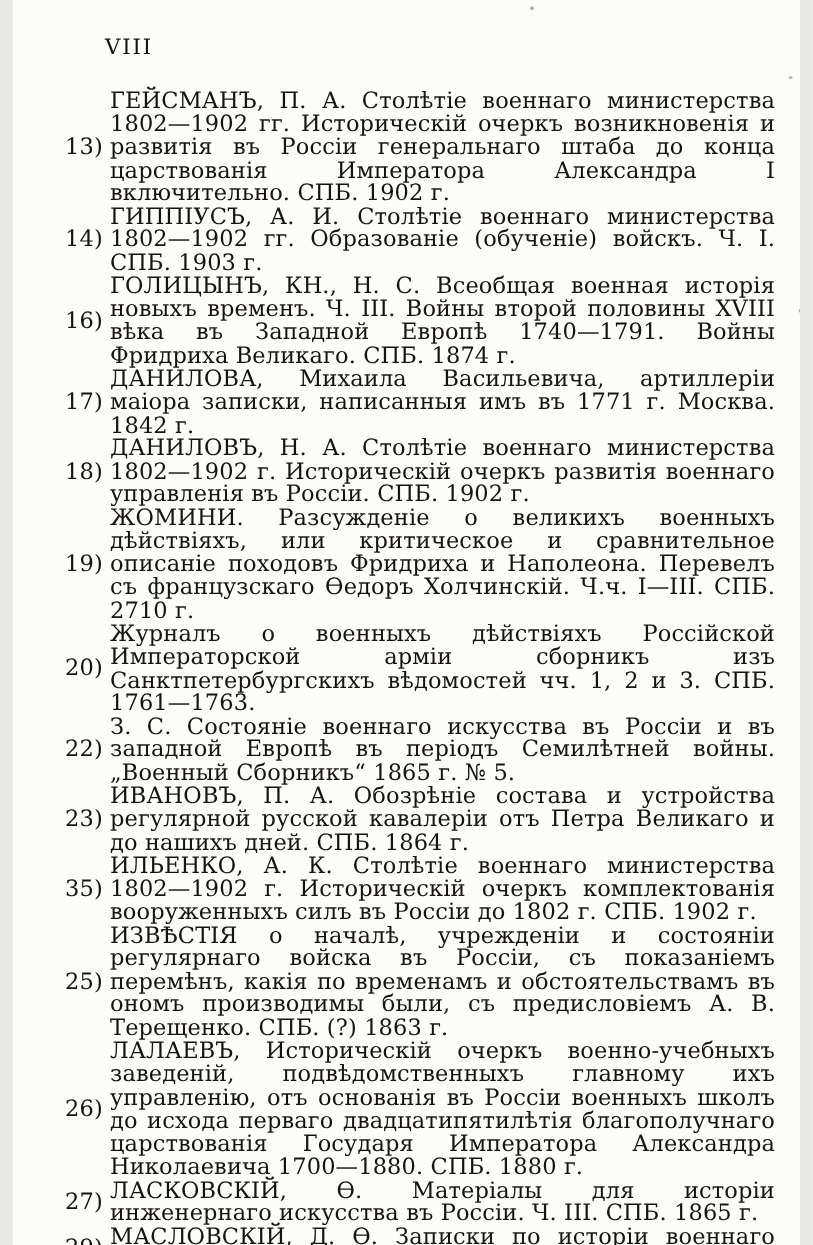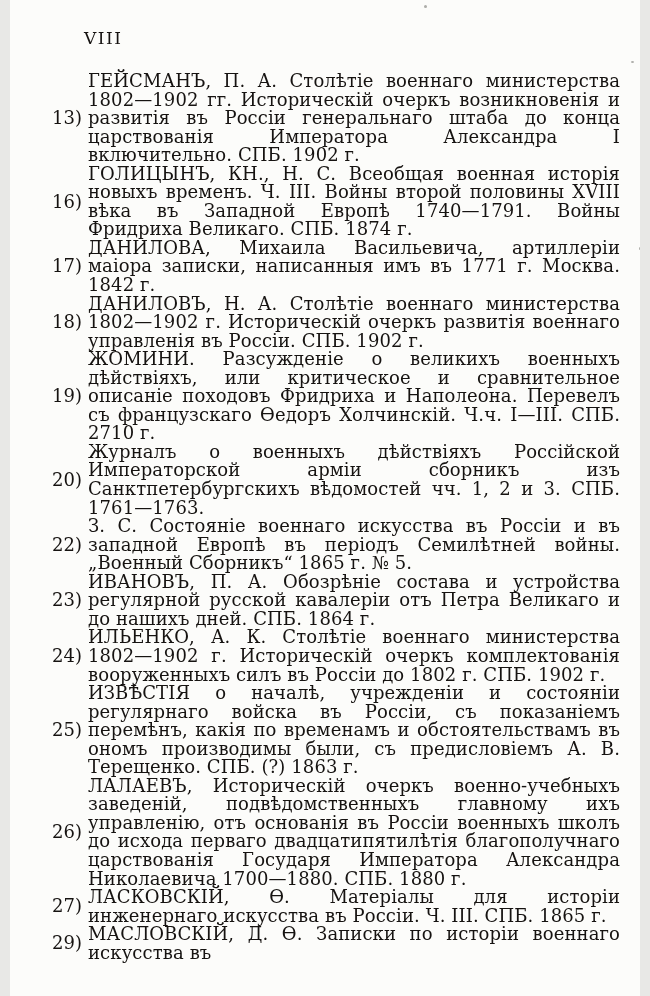--- a/index.html
+++ b/index.html
@@ -68,20 +68,24 @@
   <div class="speck s3"></div>
 
   <div class="page-header">VIII</div>
 
   <div class="entries">
     <div class="entry">
       <span class="num">13)</span>
       <span class="text">ГЕЙСМАНЪ, П. А. Столѣтіе военнаго министерства 1802—1902 гг. Историческій очеркъ возникновенія и развитія въ Россіи генеральнаго штаба до конца царствованія Императора Александра I включительно. СПБ. 1902 г.</span>
     </div>
     <div class="entry">
+      <span class="num">14)</span>
+      <span class="text">ГИППІУСЪ, А. И. Столѣтіе военнаго министерства 1802—1902 гг. Образованіе (обученіе) войскъ. Ч. I. СПБ. 1903 г.</span>
+    </div>
+    <div class="entry">
       <span class="num">16)</span>
       <span class="text">ГОЛИЦЫНЪ, КН., Н. С. Всеобщая военная исторія новыхъ временъ. Ч. III. Войны второй половины XVIII вѣка въ Западной Европѣ 1740—1791. Войны Фридриха Великаго. СПБ. 1874 г.</span>
     </div>
     <div class="entry">
       <span class="num">17)</span>
       <span class="text">ДАНИЛОВА, Михаила Васильевича, артиллеріи маіора записки, написанныя имъ въ 1771 г. Москва. 1842 г.</span>
     </div>
     <div class="entry">
       <span class="num">18)</span>
       <span class="text">ДАНИЛОВЪ, Н. А. Столѣтіе военнаго министерства 1802—1902 г. Историческій очеркъ развитія военнаго управленія въ Россіи. СПБ. 1902 г.</span>
@@ -96,21 +100,21 @@
     </div>
     <div class="entry">
       <span class="num">22)</span>
       <span class="text">З. С. Состояніе военнаго искусства въ Россіи и въ западной Европѣ въ періодъ Семилѣтней войны. „Военный Сборникъ“ 1865 г. № 5.</span>
     </div>
     <div class="entry">
       <span class="num">23)</span>
       <span class="text">ИВАНОВЪ, П. А. Обозрѣніе состава и устройства регулярной русской кавалеріи отъ Петра Великаго и до нашихъ дней. СПБ. 1864 г.</span>
     </div>
     <div class="entry">
-      <span class="num">24)</span>
+      <span class="num">35)</span>
       <span class="text">ИЛЬЕНКО, А. К. Столѣтіе военнаго министерства 1802—1902 г. Историческій очеркъ комплектованія вооруженныхъ силъ въ Россіи до 1802 г. СПБ. 1902 г.</span>
     </div>
     <div class="entry">
       <span class="num">25)</span>
       <span class="text">ИЗВѢСТІЯ о началѣ, учрежденіи и состояніи регулярнаго войска въ Россіи, съ показаніемъ перемѣнъ, какія по временамъ и обстоятельствамъ въ ономъ производимы были, съ предисловіемъ А. В. Терещенко. СПБ. (?) 1863 г.</span>
     </div>
     <div class="entry">
       <span class="num">26)</span>
       <span class="text">ЛАЛАЕВЪ, Историческій очеркъ военно-учебныхъ заведеній, подвѣдомственныхъ главному ихъ управленію, отъ основанія въ Россіи военныхъ школъ до исхода перваго двадцатипятилѣтія благополучнаго царствованія Государя Императора Александра Николаевича 1700—1880. СПБ. 1880 г.</span>
     </div>

